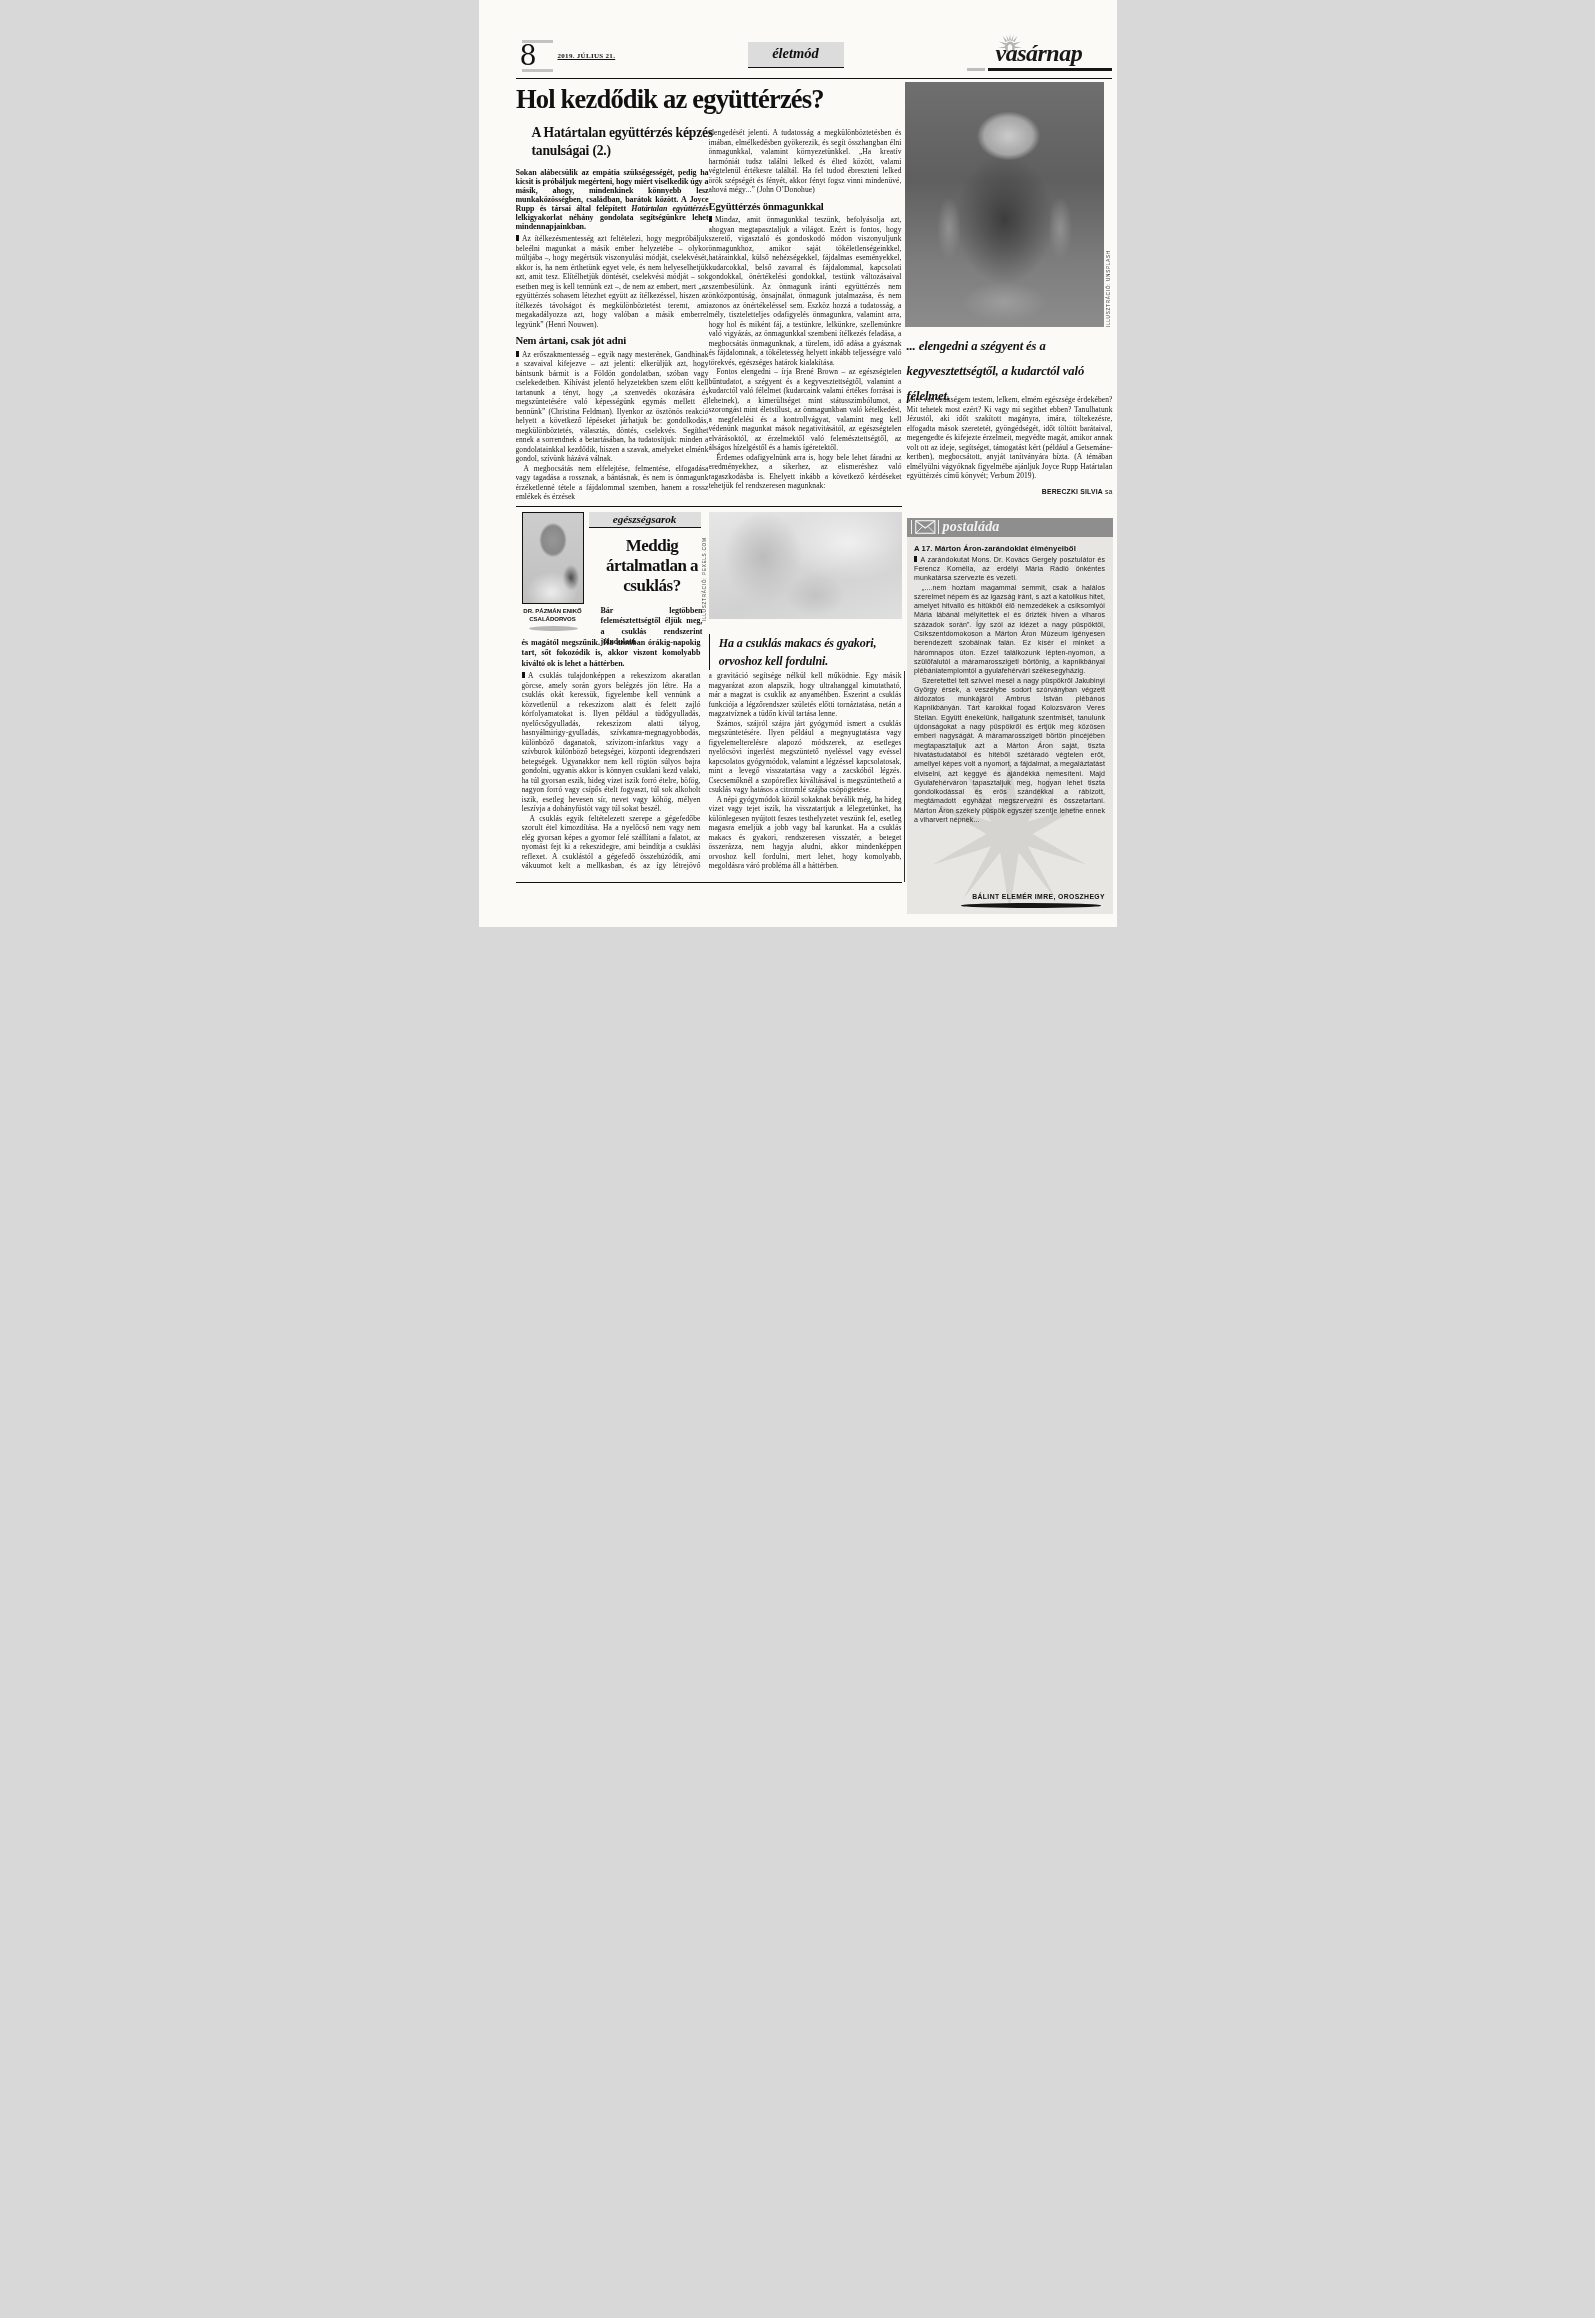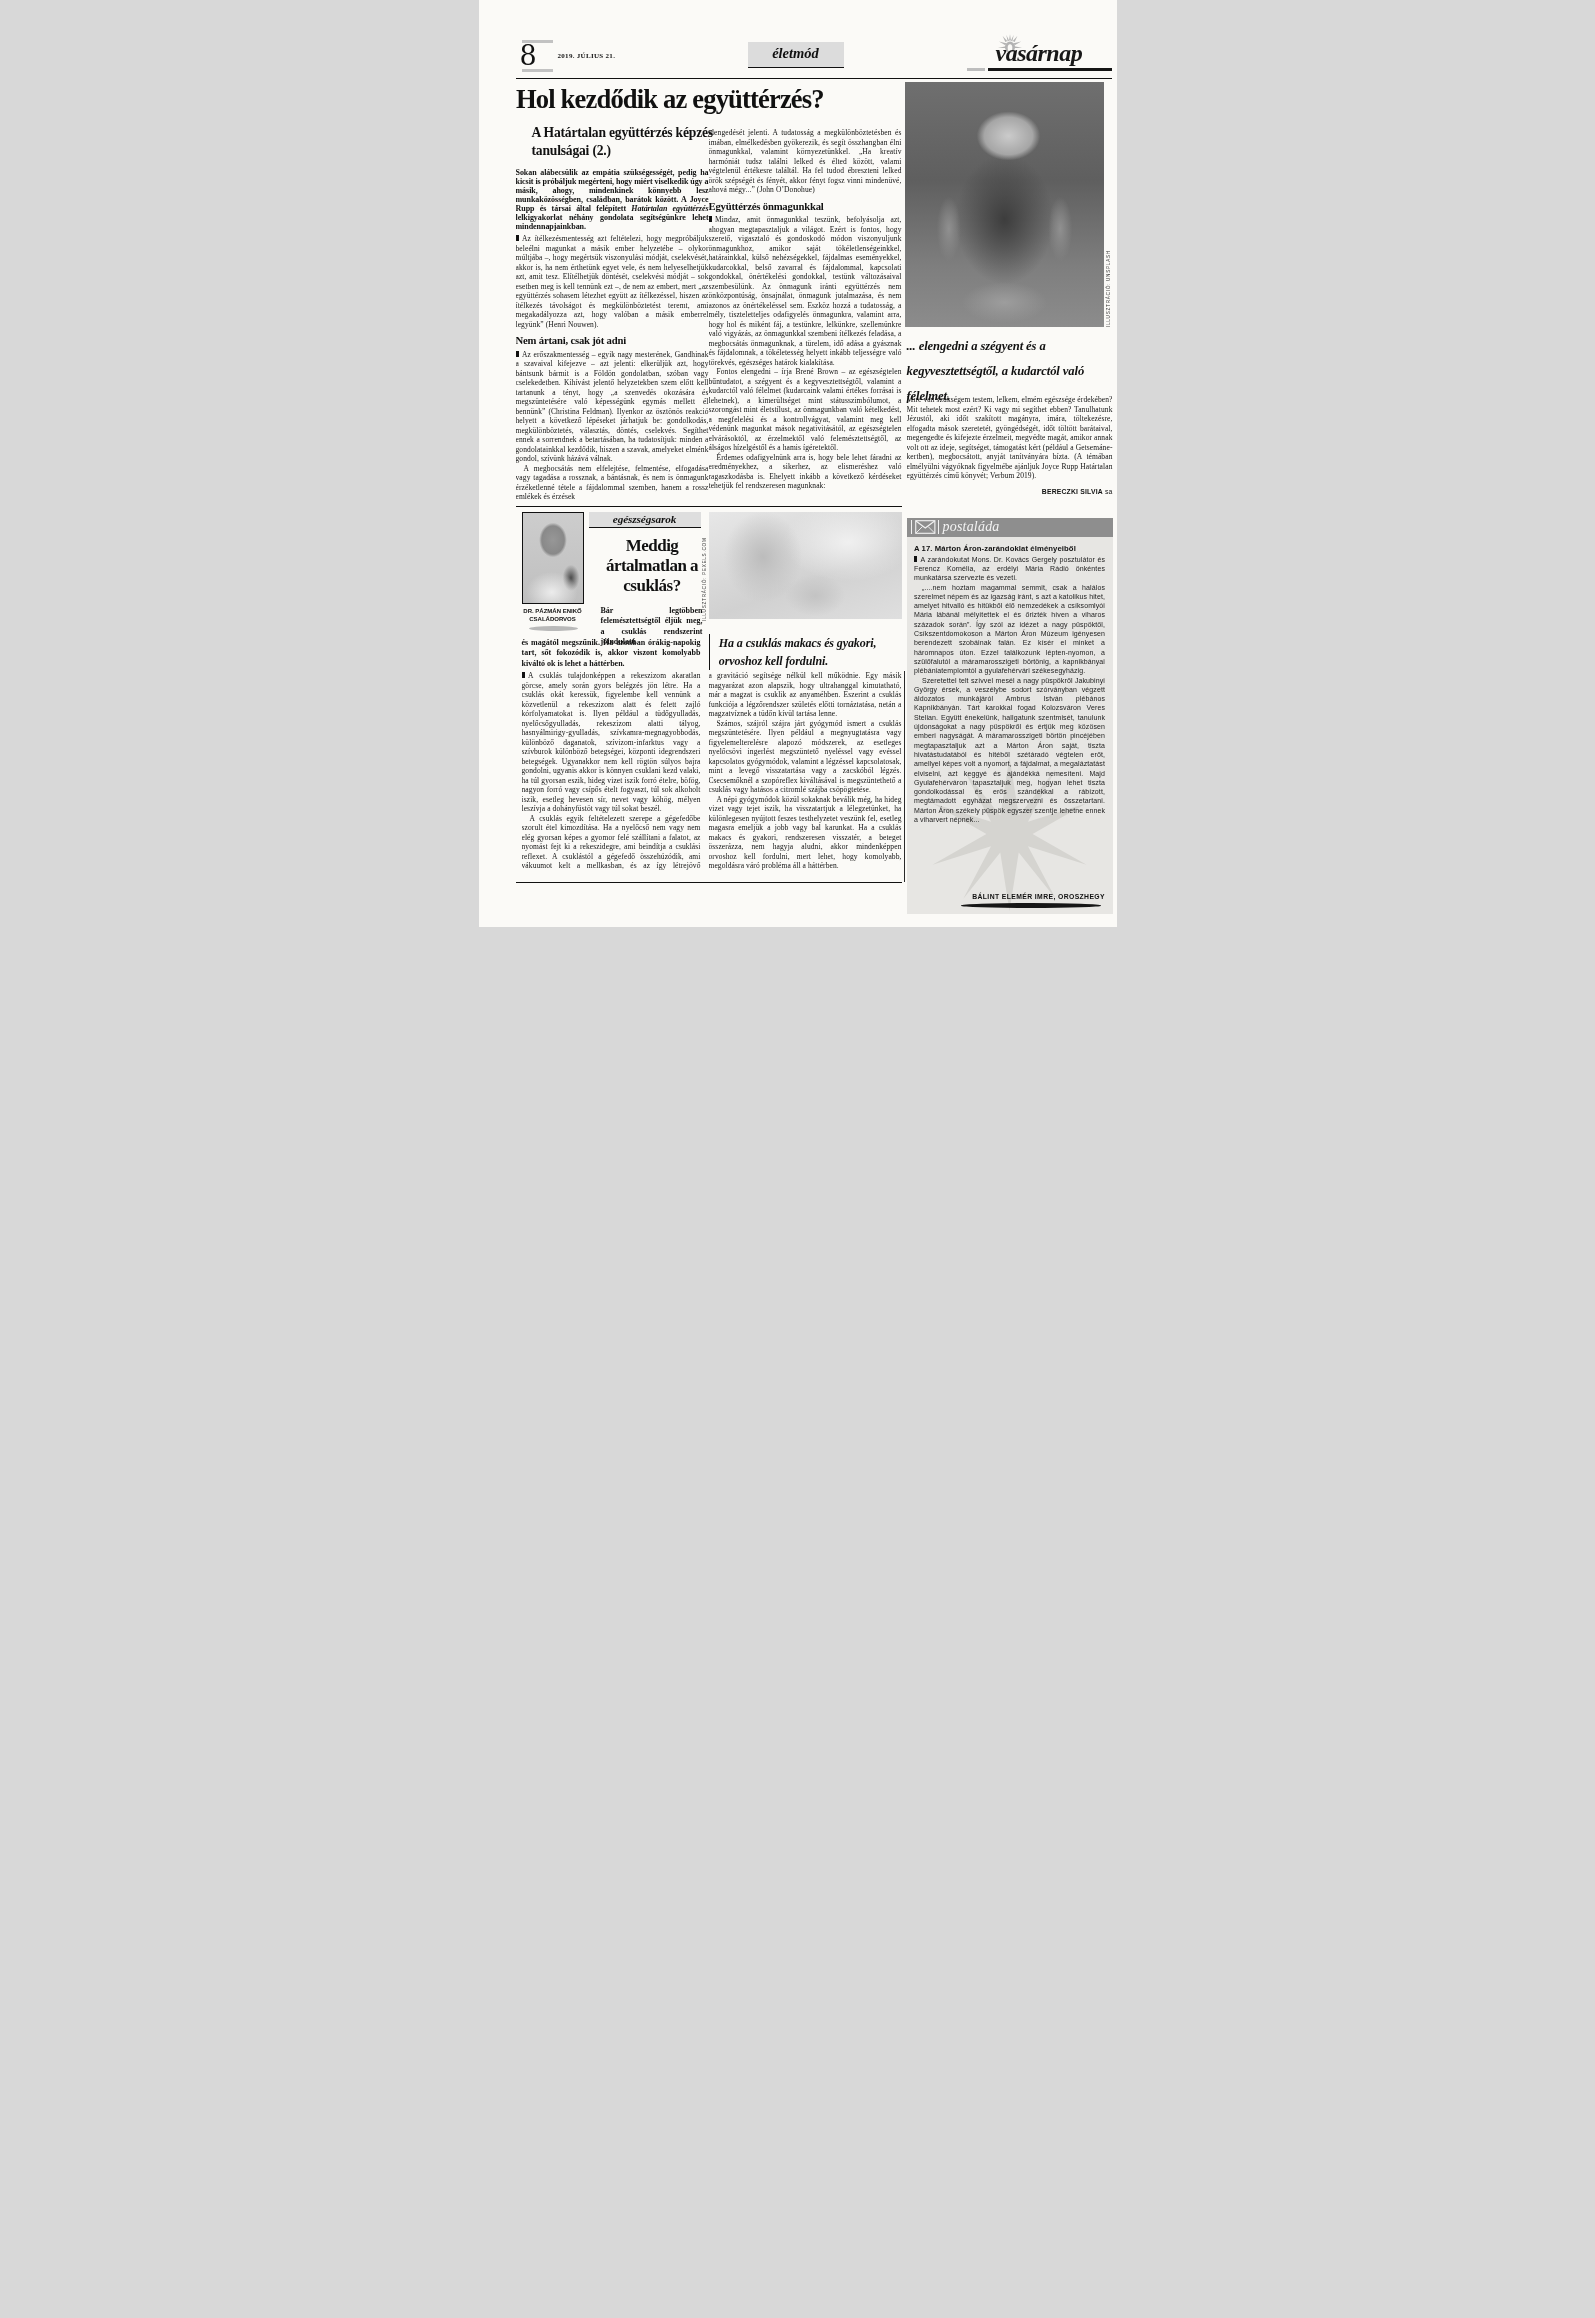--- a/index.html
+++ b/index.html
@@ -2,21 +2,21 @@
 <html lang="hu" style="font-size:7.5px"><head>
 <meta charset="utf-8">
 <style>
   * { box-sizing: border-box; margin: 0; padding: 0; }
   body { background:#d8d8d8; font-family:"Liberation Serif","DejaVu Serif",serif; }
   .page { position:relative; width:638px; height:927px; margin:0 auto; background:#fbfaf7; color:#111; overflow:hidden; }
 
   
   .graybar { position:absolute; background:#c2c2c2; }
   .pagenum { position:absolute; left:41px; top:42px; font-size:27px; line-height:1; font-family:"DejaVu Serif","Liberation Serif",serif; }
-  .date { position:absolute; left:79px; top:52px; font-size:7px; font-weight:700; letter-spacing:0.3px; }
+  .date { position:absolute; left:79px; top:52px; font-size:7px; font-weight:700; letter-spacing:0.3px;text-decoration:underline; }
   .lifestyle { position:absolute; left:269px; top:42px; width:96px; height:26px; background:#dcdcdc;
                border-bottom:1.9px solid #111; text-align:center; }
   .lifestyle span { font-style:italic; font-weight:700; font-size:14.5px; line-height:23.4px; }
   .masthead { position:absolute; left:486px; top:38px; width:148px; height:34px; }
   .masthead .sun { position:absolute; left:33px; top:-3.7px; }
   .masthead .word { position:absolute; left:31px; top:1.9px; font-style:italic; font-weight:700; font-size:24px; letter-spacing:-0.5px; color:#181818; }
   .masthead .ul-gray { position:absolute; left:2.8px; top:30px; width:18px; height:3.3px; background:#bdbdbd; }
   .masthead .ul-black { position:absolute; left:23.4px; top:30px; width:124px; height:3.3px; background:#151515; }
   .rule { position:absolute; background:#111; }
 
@@ -83,21 +83,21 @@
       linear-gradient(160deg,#e7e7e7,#d1d1d1 60%,#dfdfdf); }
   .vcap-mid { left:223px; top:537px; height:84px; }
   .pullquote-mid { position:absolute; left:230px; top:634px; width:193px; border-left:1.4px solid #111; padding-left:9.3px;
                    font-style:italic; font-weight:700; font-size:12px; line-height:18px; letter-spacing:-0.1px; }
   .colB { position:absolute; left:230px; top:671px; width:193px; height:201px; overflow:hidden; }
   .vdivider { position:absolute; left:425px; top:671px; width:0.9px; height:211px; background:#2a2a2a; }
 
   
   .mail-header { position:absolute; left:428px; top:518px; width:206px; height:18.7px; background:#8e8e8e; }
   .mail-header .env { position:absolute; left:4.7px; top:2.3px; border-left:0.9px solid #f2f2f2; border-right:0.9px solid #f2f2f2; padding:0 2.8px; height:14px; }
-  .mail-header .label { position:absolute; left:36px; top:0.9px; font-style:italic; font-weight:400; font-size:14px; color:#f3f3f3; letter-spacing:0.2px; }
+  .mail-header .label { position:absolute; left:36px; top:0.9px; font-style:italic; font-weight:700; font-size:14px; color:#f3f3f3; letter-spacing:0.2px; }
   .mail-box { position:absolute; left:428px; top:537px; width:206px; height:377px; background:#e7e6e3; padding:6.5px 7.5px; overflow:hidden; }
   .mail-box .star { position:absolute; left:23.4px; bottom:2.8px; z-index:0; }
   .mail-title { position:relative; z-index:1; font-family:"Liberation Sans","DejaVu Sans",sans-serif; font-weight:700;
                 font-size:7.7px; line-height:9.8px; letter-spacing:0.1px; margin-bottom:1.4px; }
   .mail-body { position:relative; z-index:1; font-family:"Liberation Sans","DejaVu Sans",sans-serif;
                font-size:7px; line-height:9.3px; letter-spacing:0.1px; color:#1c1c1c; }
   .mail-byline { position:absolute; right:7.5px; bottom:14px; z-index:1; font-family:"Liberation Sans","DejaVu Sans",sans-serif;
                  font-weight:700; font-size:6.8px; letter-spacing:0.4px; }
   .mail-shadow { position:absolute; right:12px; bottom:6.5px; width:140px; height:4.7px; background:#161616; border-radius:50%; z-index:1; }
 </style>

